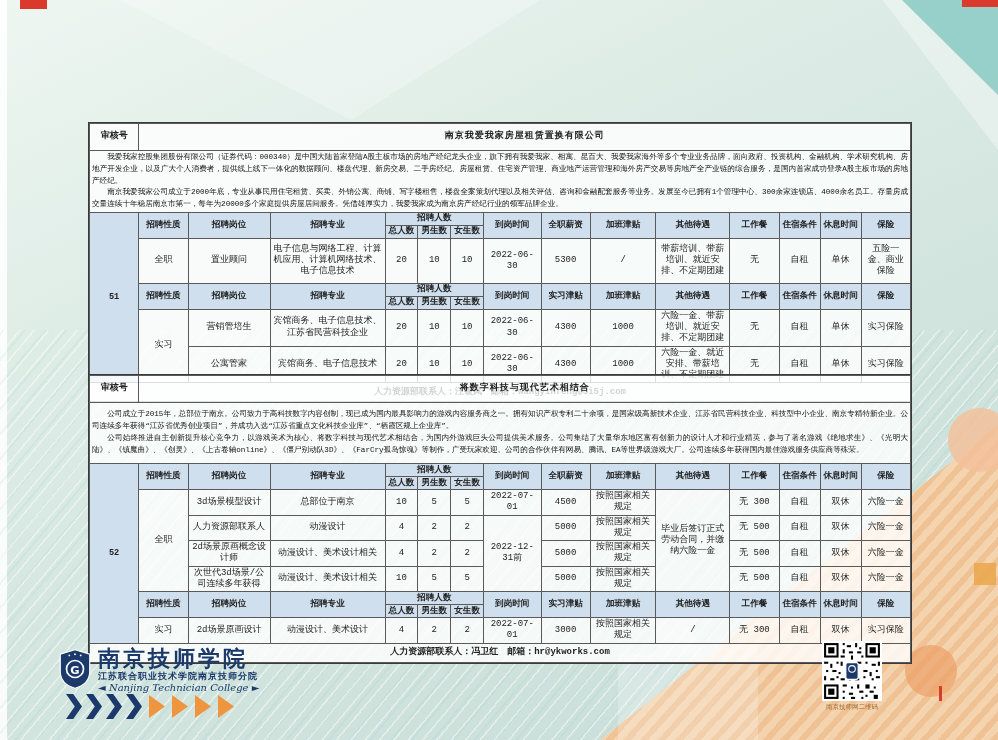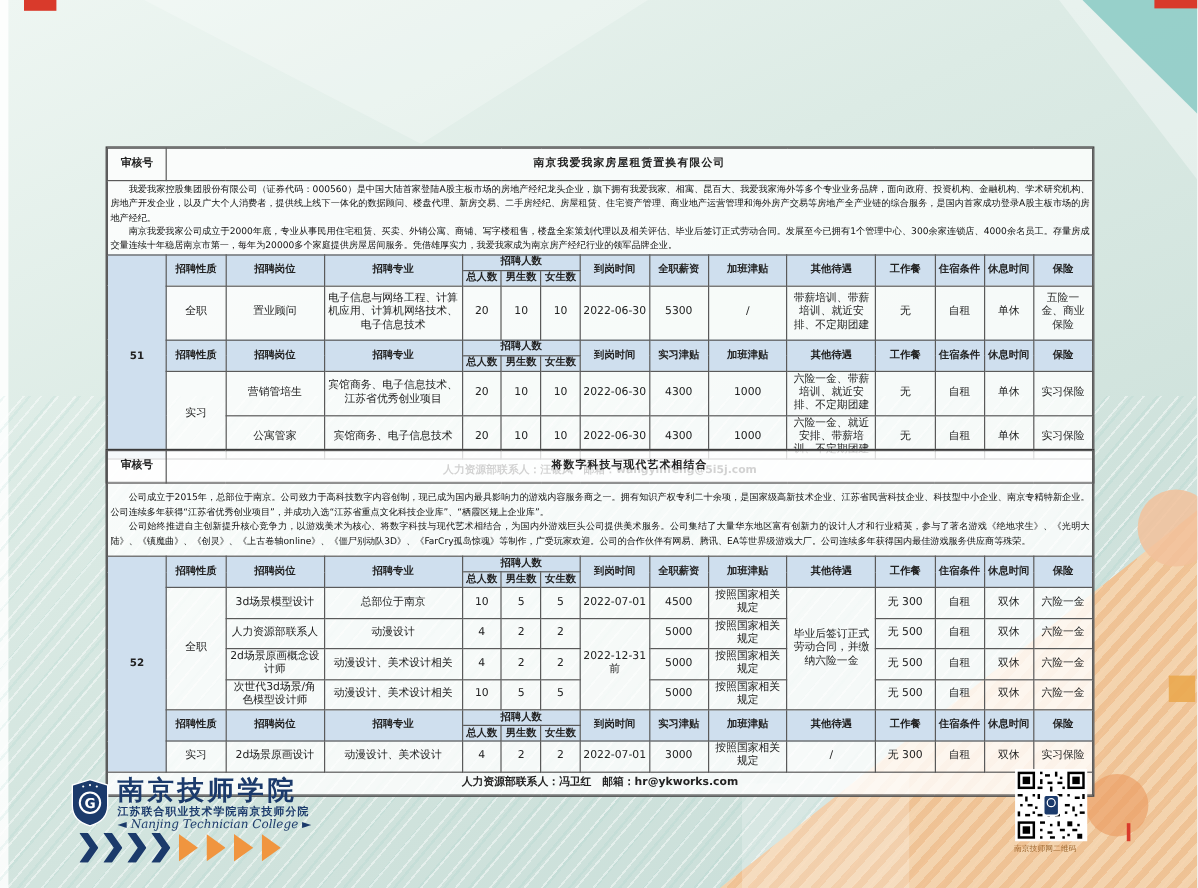--- a/index.html
+++ b/index.html
@@ -31,21 +31,21 @@
     clip-path:polygon(0 100%,0 35%,28% 35%,28% 10%,55% 10%,55% 28%,100% 28%,100% 100%);}
   
   .page-title{position:absolute;left:0;top:42px;width:998px;text-align:center;
     font-size:45px;font-weight:900;letter-spacing:1px;color:#1d3d8f;
     text-shadow:-2px -2px 0 #fff,2px -2px 0 #fff,-2px 2px 0 #fff,2px 2px 0 #fff,0 3px 0 #fff,3px 0 0 #fff,-3px 0 0 #fff,0 -3px 0 #fff;}
   
   .card{position:absolute;left:88px;width:822px;background:rgba(255,255,255,0.55);
     border:1.5px solid #3a3a3a;}
   .card1{top:122px;}
   .card2{top:374px;}
-  table.jobtable{width:100%;border-collapse:collapse;table-layout:fixed;}
+  table.jobtable{width:100%;border-collapse:collapse;table-layout:fixed;font-family:Liberation Mono, monospace;}
   table.jobtable td{border:1px solid #5a5a5a;text-align:center;vertical-align:middle;
     font-size:9px;color:#222;padding:1px 2px;background:rgba(255,255,255,0.55);line-height:1.25;}
   td.name-label{font-size:13px;font-weight:bold;background:rgba(255,255,255,0.92);}
   td.company-name{font-size:20px;font-weight:bold;color:#1a66b3;background:rgba(255,255,255,0.92);height:24px;letter-spacing:1px;}
   td.desc{background:rgba(255,255,255,0.82);text-align:left;vertical-align:middle;padding:3px 8px;}
   td.desc p{margin:0;font-size:7.6px;line-height:1.55;color:#111;text-indent:2em;text-align:justify;}
   td.review-num{font-size:15px;font-weight:bold;background:rgba(255,255,255,0.8);}
   tr.hrow td{background:#cfdfee;font-weight:bold;font-size:8.6px;height:12px;padding:0 1px;}
   td.contact{font-weight:bold;font-size:10px;height:16px;background:rgba(255,255,255,0.7);}
   .r-ft1 td{height:42px;}
@@ -59,21 +59,21 @@
   .shield{position:absolute;left:0;top:4px;width:34px;height:42px;}
   .school-name{position:absolute;left:40px;top:0;font-size:22px;font-weight:900;color:#1b3a6b;letter-spacing:3px;white-space:nowrap;text-align:right;}
   .school-sub{position:absolute;left:40px;top:26px;font-size:9px;font-weight:bold;color:#1b3a6b;letter-spacing:1px;white-space:nowrap;}
   .school-en{position:absolute;left:40px;top:38px;font-size:10px;font-style:italic;color:#1b3a6b;
     font-family:"DejaVu Serif","Liberation Serif",serif;white-space:nowrap;}
   .arrow-row{position:absolute;left:66px;top:694px;display:flex;gap:4px;align-items:center;}
   .chev{width:16px;height:25px;background:#1b3a6b;
     clip-path:polygon(0 0,45% 0,100% 50%,45% 100%,0 100%,55% 50%);}
   .tri{width:16px;height:23px;background:#f0953f;clip-path:polygon(0 0,100% 50%,0 100%);margin-left:3px;}
   
-  .qr-box{position:absolute;left:845px;top:641px;width:62px;}
+  .qr-box{position:absolute;left:821px;top:641px;width:62px;text-align:center;}
   .qr-box svg{width:60px;height:60px;background:#fff;display:block;margin:0 auto;}
   .qr-caption{font-size:6.5px;color:#a06a32;margin-top:2px;white-space:nowrap;}
 </style>
 </head>
 <body>
 
 <div class="stage">
 
   <div class="deco left-strip"></div>
   <div class="deco poly-b"></div>
@@ -109,22 +109,22 @@
           <col style="width:5%">
           <col style="width:6%">
       </colgroup>
       <tbody>
           <tr>
         <td class="name-label">审核号</td>
         <td class="company-name" colspan="14">南京我爱我家房屋租赁置换有限公司</td>
       </tr>
       <tr>
         <td class="desc desc1" colspan="15">
-          <p>我爱我家控股集团股份有限公司（证券代码：000560）是中国大陆首家登陆A股主板市场的房地产经纪龙头企业，旗下拥有我爱我家、相寓、昆百大、我爱我家海外等多个专业业务品牌，面向政府、投资机构、金融机构、学术研究机构、房地产开发企业，以及广大个人消费者，提供线上线下一体化的数据顾问、楼盘代理、新房交易、二手房经纪、房屋租赁、住宅资产管理、商业地产运营管理和海外房产交易等房地产全产业链的综合服务，是国内首家成功登录A股主板市场的房地产经纪。</p>
-          <p>南京我爱我家公司成立于2000年底，专业从事民用住宅租赁、买卖、外销公寓、商铺、写字楼租售，楼盘全案策划代理以及相关评估、毕业后签订正式劳动合同。发展至今已拥有1个管理中心、300余家连锁店、4000余名员工。存量房成交量连续十年稳居南京市第一，每年为20000多个家庭提供房屋居间服务。凭借雄厚实力，我爱我家成为南京房产经纪行业的领军品牌企业。</p>
+          <p>我爱我家控股集团股份有限公司（证券代码：000340）是中国大陆首家登陆A股主板市场的房地产经纪龙头企业，旗下拥有我爱我家、相寓、昆百大、我爱我家海外等多个专业业务品牌，面向政府、投资机构、金融机构、学术研究机构、房地产开发企业，以及广大个人消费者，提供线上线下一体化的数据顾问、楼盘代理、新房交易、二手房经纪、房屋租赁、住宅资产管理、商业地产运营管理和海外房产交易等房地产全产业链的综合服务，是国内首家成功登录A股主板市场的房地产经纪。</p>
+          <p>南京我爱我家公司成立于2000年底，专业从事民用住宅租赁、买卖、外销公寓、商铺、写字楼租售，楼盘全案策划代理以及相关评估、咨询和金融配套服务等业务。发展至今已拥有1个管理中心、300余家连锁店、4000余名员工。存量房成交量连续十年稳居南京市第一，每年为20000多个家庭提供房屋居间服务。凭借雄厚实力，我爱我家成为南京房产经纪行业的领军品牌企业。</p>
         </td>
       </tr>
 
       <tr class="hrow">
         <td class="review-num" rowspan="7">51</td>
         <td rowspan="2">招聘性质</td>
         <td rowspan="2">招聘岗位</td>
         <td rowspan="2">招聘专业</td>
         <td colspan="3">招聘人数</td>
         <td rowspan="2">到岗时间</td>
@@ -173,21 +173,21 @@
         <td rowspan="2">保险</td>
       </tr>
       <tr class="hrow">
         <td>总人数</td>
         <td>男生数</td>
         <td>女生数</td>
       </tr>
       <tr class="r-int1">
         <td rowspan="2">实习</td>
         <td>营销管培生</td>
-        <td>宾馆商务、电子信息技术、江苏省优秀创业项目</td>
+        <td>宾馆商务、电子信息技术、江苏省民营科技企业</td>
         <td>20</td>
         <td>10</td>
         <td>10</td>
         <td>2022-06-30</td>
         <td>4300</td>
         <td>1000</td>
         <td>六险一金、带薪培训、就近安排、不定期团建</td>
         <td>无</td>
         <td>自租</td>
         <td>单休</td>
@@ -303,21 +303,21 @@
         <td>2</td>
         <td>2</td>
         <td>5000</td>
         <td>按照国家相关规定</td>
         <td>无 500</td>
         <td>自租</td>
         <td>双休</td>
         <td>六险一金</td>
       </tr>
       <tr class="r-ft2">
-        <td>次世代3d场景/角色模型设计师</td>
+        <td>次世代3d场景/公司连续多年获得</td>
         <td>动漫设计、美术设计相关</td>
         <td>10</td>
         <td>5</td>
         <td>5</td>
         <td>5000</td>
         <td>按照国家相关规定</td>
         <td>无 500</td>
         <td>自租</td>
         <td>双休</td>
         <td>六险一金</td>

